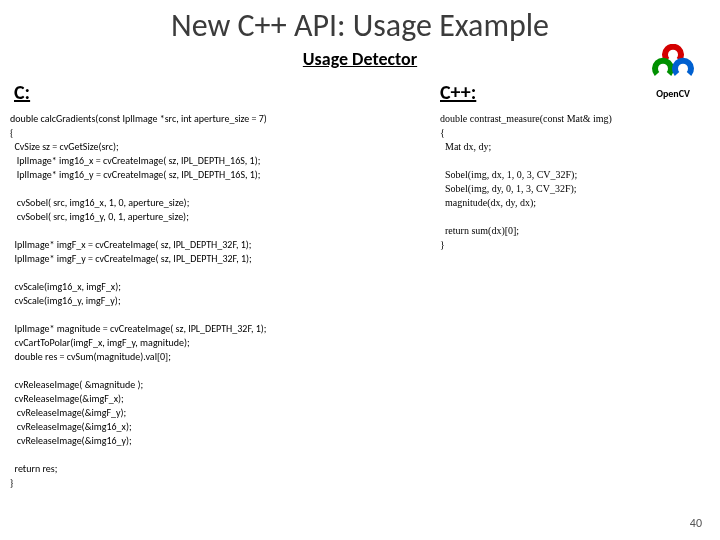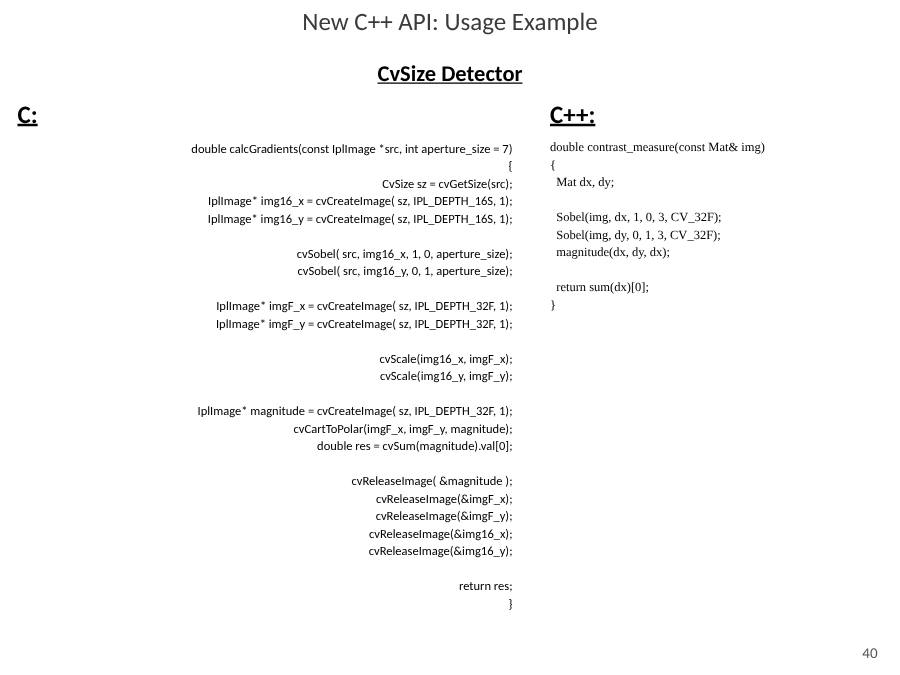--- a/index.html
+++ b/index.html
@@ -18,21 +18,21 @@
     height: 540px;
     position: relative;
     box-sizing: border-box;
   }
   .title {
     position: absolute;
     top: 6px;
     left: 0;
     right: 0;
     text-align: center;
-    font-size: 20px;
+    font-size: 32px;
     font-weight: 400;
     color: #3b3b3b;
   }
   .subtitle {
     position: absolute;
     top: 48px;
     left: 0;
     right: 0;
     text-align: center;
     font-size: 18px;
@@ -72,21 +72,20 @@
   .code-c {
     position: absolute;
     top: 112px;
     left: 10px;
     width: 400px;
     font-family: Calibri, Arial, sans-serif;
     font-size: 10px;
     line-height: 14px;
     white-space: pre;
     color: #000;
-    text-align: right;
   }
   .code-cpp {
     position: absolute;
     top: 112px;
     left: 440px;
     width: 260px;
     font-family: Liberation Serif, serif;
     font-size: 10px;
     line-height: 14px;
     white-space: pre;
@@ -100,22 +99,32 @@
     color: #555;
     margin-top: 12px;
   }
 </style>
 </head>
 <body>
 
 <div class="slide">
 
   <div class="title">New C++ API: Usage Example</div>
-  <div class="subtitle">CvSize Detector</div>
+  <div class="subtitle">Usage Detector</div>
 
+  <div class="logo">
+    <svg width="58" height="38" viewBox="0 0 58 38">
+      <g stroke-width="6" fill="none">
+        <path d="M 23 16 A 8 8 0 1 1 35 16" stroke="#d40000"></path>
+        <path d="M 13 30 A 8 8 0 1 1 25 30" stroke="#009000"></path>
+        <path d="M 33 30 A 8 8 0 1 1 45 30" stroke="#0060d0"></path>
+      </g>
+    </svg>
+    <div class="logo-label">OpenCV</div>
+  </div>
 
   <div class="col-header-c">C:</div>
   <div class="col-header-cpp">C++:</div>
 
   <div class="code-c">double calcGradients(const IplImage *src, int aperture_size = 7)
 {
   CvSize sz = cvGetSize(src);
    IplImage* img16_x = cvCreateImage( sz, IPL_DEPTH_16S, 1);
    IplImage* img16_y = cvCreateImage( sz, IPL_DEPTH_16S, 1);
 

